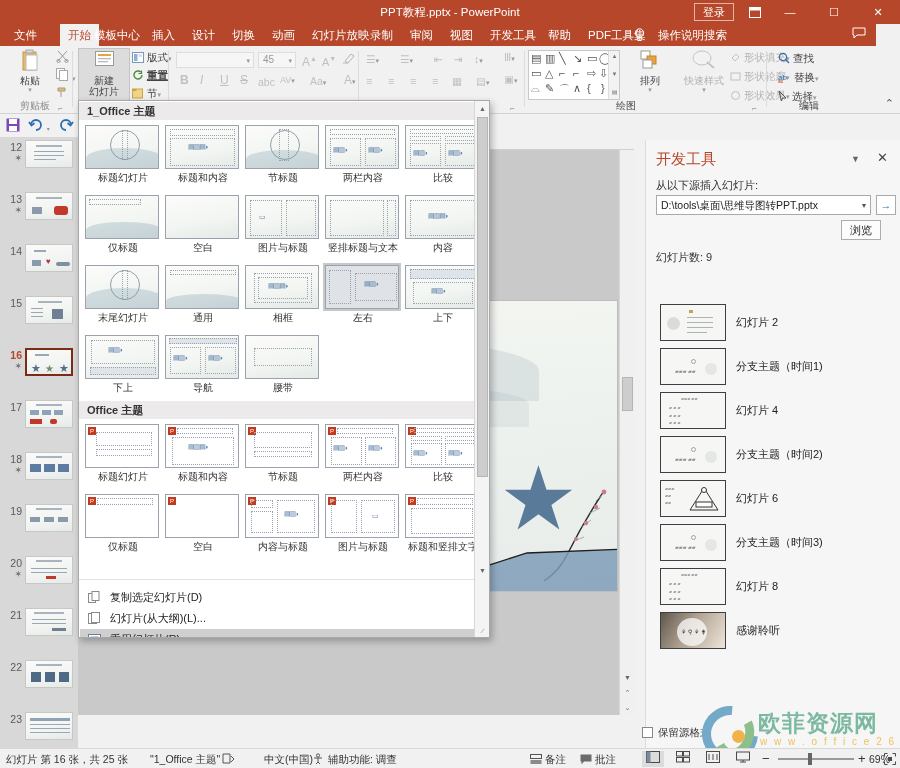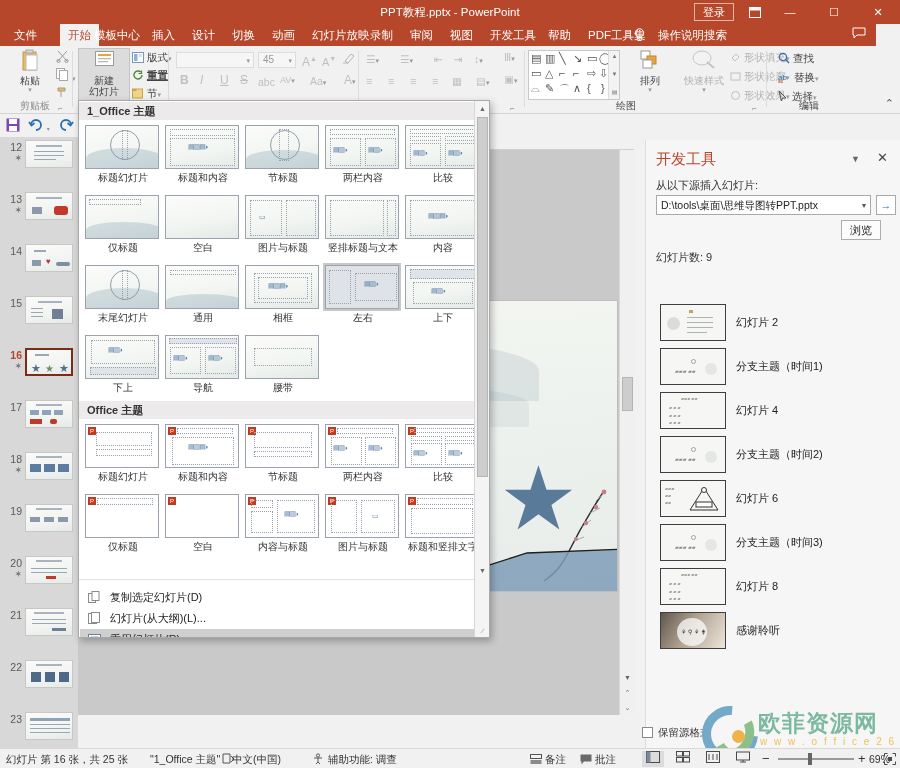--- a/index.html
+++ b/index.html
@@ -1139,21 +1139,21 @@
 
   <div class="statusbar">
     <div class="sb" style="left:6px;">幻灯片 第 16 张，共 25 张</div>
     <div class="sb" style="left:150px;">"1_Office 主题"</div>
     <div class="sb" style="left:222px;">
       <svg width="14" height="12" viewBox="0 0 14 12" style="vertical-align:-2px;">
           <path d="M1 1h7v9H1z" fill="none" stroke="#555"></path>
           <path d="M9 3l3 3-3 3" fill="none" stroke="#555"></path>
         </svg>
     </div>
-    <div class="sb" style="left:232px;text-align:center;">中文(中国)</div>
+    <div class="sb" style="left:264px;text-align:center;">中文(中国)</div>
     <div class="sb" style="left:312px;">
       <svg width="13" height="12" viewBox="0 0 13 12" style="vertical-align:-2px;">
           <circle cx="6" cy="2.5" r="1.6" fill="none" stroke="#555"></circle>
           <path d="M2 5h8M6 5v4M6 9l-2 2M6 9l2 2" fill="none" stroke="#555"></path>
         </svg>
     </div>
     <div class="sb" style="left:328px;">辅助功能: 调查</div>
 
     <div class="sb" style="left:530px;">
       <svg width="12" height="11" viewBox="0 0 12 11" style="vertical-align:-2px;">

